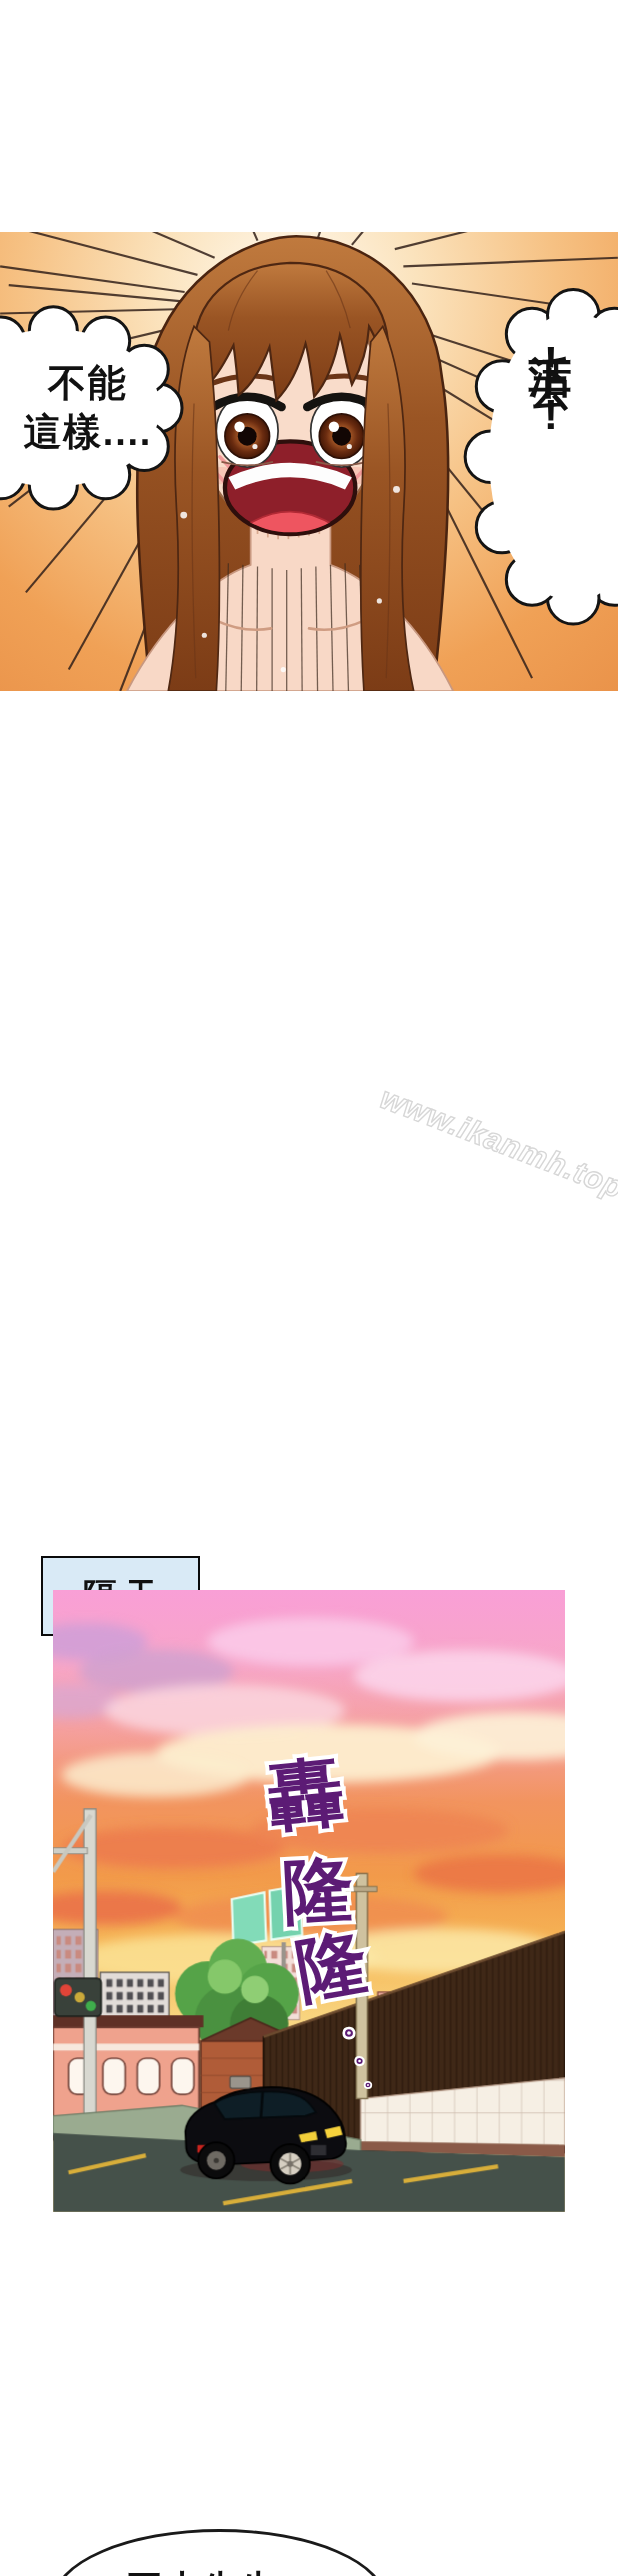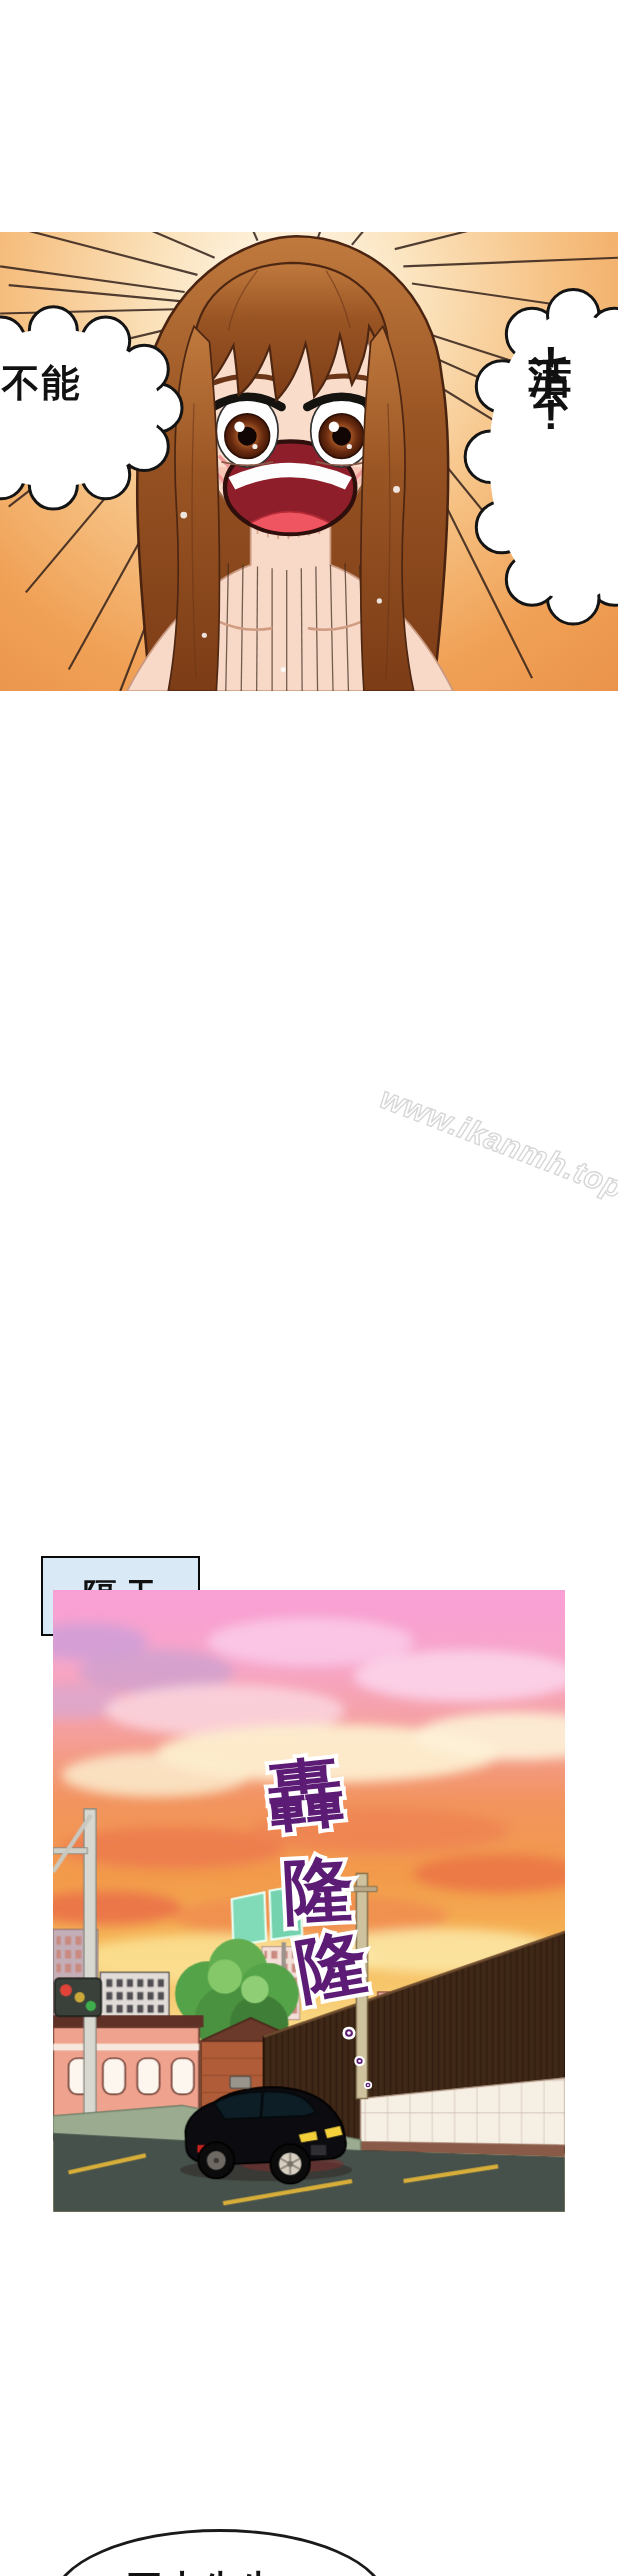--- a/index.html
+++ b/index.html
@@ -3,21 +3,21 @@
 <meta charset="utf-8">
 <style>
   html,body{margin:0;padding:0;background:#ffffff;}
   #page{position:relative;width:618px;height:2576px;overflow:hidden;background:#ffffff;
         font-family:"Liberation Sans", sans-serif;}
 
   
   #panel1{position:absolute;left:0;top:232px;width:618px;height:459px;overflow:hidden;
           background:radial-gradient(circle at 288px 60px,#fffaf0 0%,#fbe3bd 25%,#f6c183 52%,#f0a156 78%,#ea934a 100%);}
   #panel1 svg{position:absolute;left:0;top:0;}
-  .bubble-text-left{position:absolute;left:1.7px;top:127px;width:172px;
+  .bubble-text-left{position:absolute;left:1.7px;top:127px;width:172px;text-align:center;
         font-size:38px;font-weight:700;line-height:1.28;color:#111;letter-spacing:1.7px;}
   .bubble-text-left span{display:block;}
   .bubble-text-right{position:absolute;left:522px;top:89px;height:283px;
         writing-mode:vertical-rl;text-orientation:upright;
         font-size:43px;font-weight:700;color:#111;letter-spacing:5.2px;}
 
   
   .watermark{position:absolute;left:388px;top:1080px;transform:rotate(21deg);transform-origin:left top;
         font-size:31px;font-weight:800;font-style:italic;letter-spacing:0.9px;
         color:#ffffff;-webkit-text-stroke:1.4px #d7d7d7;white-space:nowrap;}
@@ -213,20 +213,21 @@
           <circle cx="668" cy="97" r="30"></circle>
             <circle cx="716" cy="119" r="30"></circle>
             <circle cx="751" cy="180" r="30"></circle>
         </g>
         <ellipse cx="668" cy="262" rx="98" ry="168" fill="#ffffff"></ellipse>
       </g>
     </svg>
 
     <div class="bubble-text-left">
       <span>不能</span>
+      <span>這樣....</span>
     </div>
     <div class="bubble-text-right">活下去!!</div>
   </div>
 
   <div class="watermark">www.ikanmh.top</div>
 
   <div class="scene-label">
     <span>隔天</span>
   </div>
 

